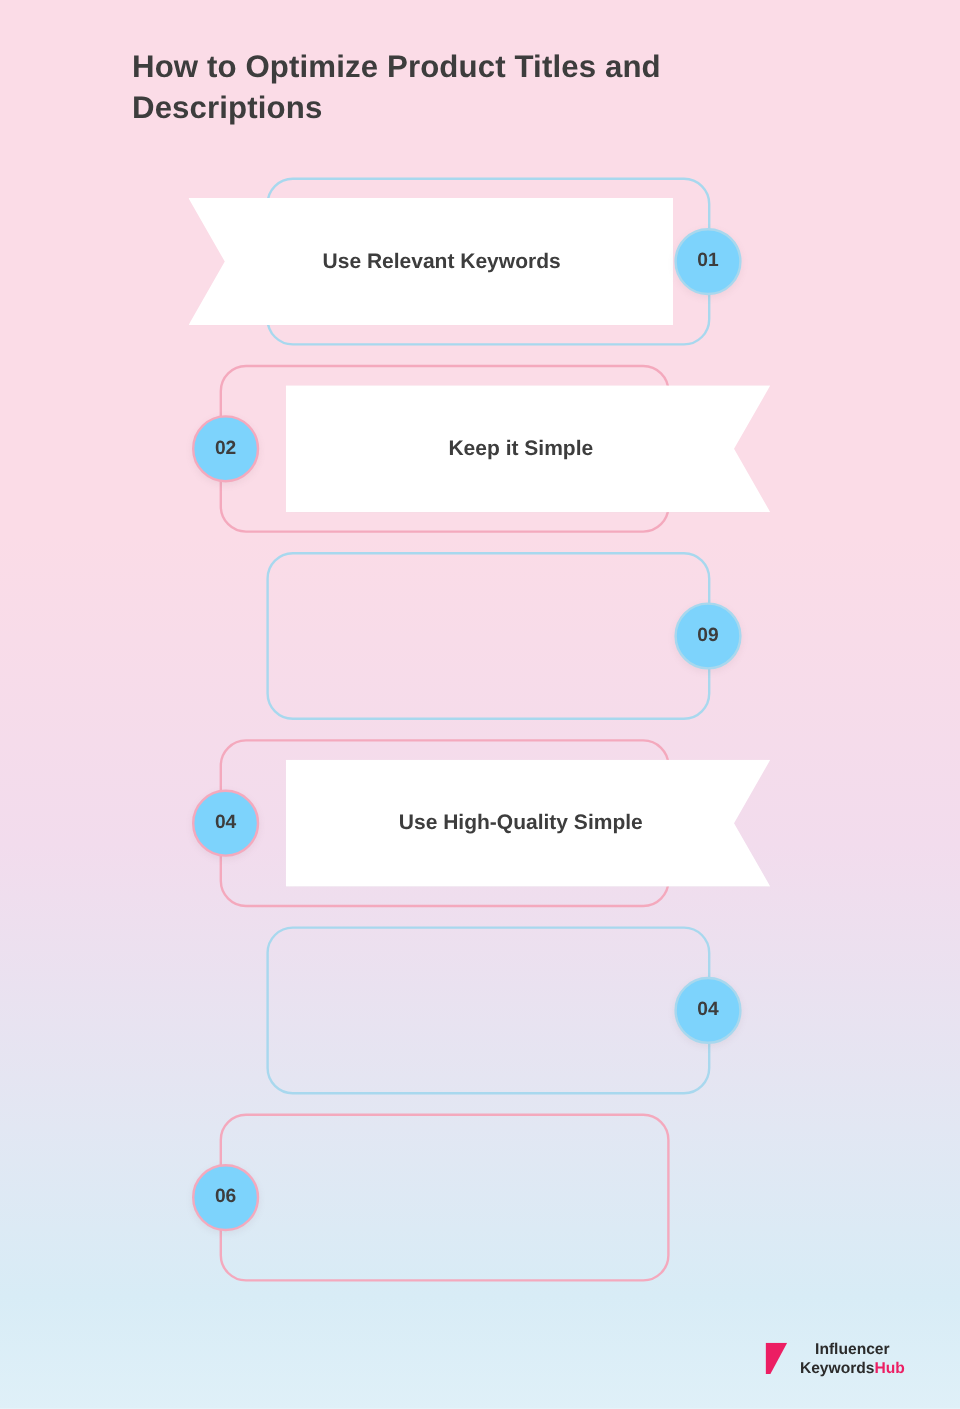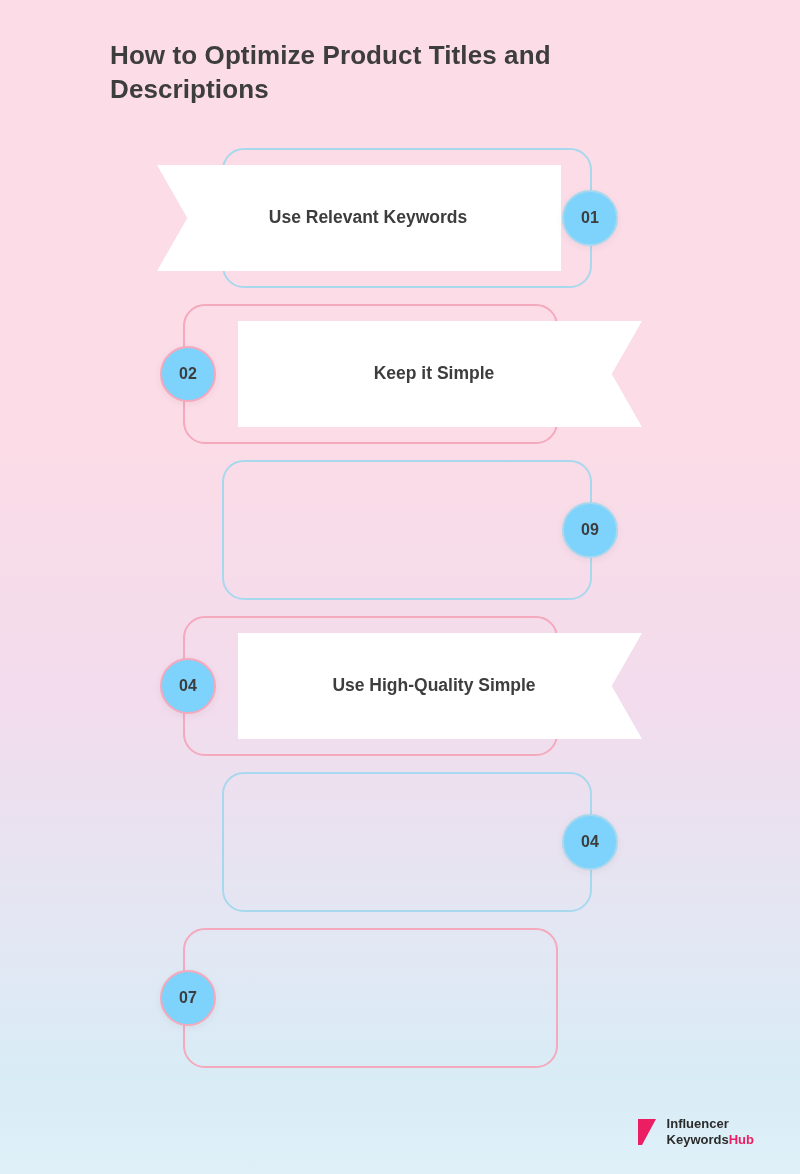--- a/index.html
+++ b/index.html
@@ -127,20 +127,21 @@
   .step.right-num .badge { left: 562px; }
   .step.left-num .badge { left: 160px; align-items: center; }
 
   .logo {
     position: absolute;
     right: 46px;
     bottom: 26px;
     display: flex;
     align-items: center;
     gap: 7px;
+    text-align: center;
   }
 
   .logo-mark {
     width: 22px;
     height: 26px;
     position: relative;
   }
 
   .logo-text {
     font-size: 13px;
@@ -200,21 +201,21 @@
     <div class="step right-num">
       <div class="frame" style="border-color:#a8d8ee"></div>
       <div class="badge" style="border-color:#a8d8ee">
         <span>04</span>
       </div>
     </div>
 
     <div class="step left-num">
       <div class="frame" style="border-color:#f4a9bd"></div>
       <div class="badge" style="border-color:#f4a9bd">
-        <span>07</span>
+        <span>06</span>
       </div>
     </div>
 
   </div>
 
   <div class="logo">
     <span class="logo-mark">
       <svg width="22" height="26" viewBox="0 0 22 26">
         <polygon points="0,0 18,0 4,26 0,26" fill="#ec1e63"></polygon>
       </svg>

